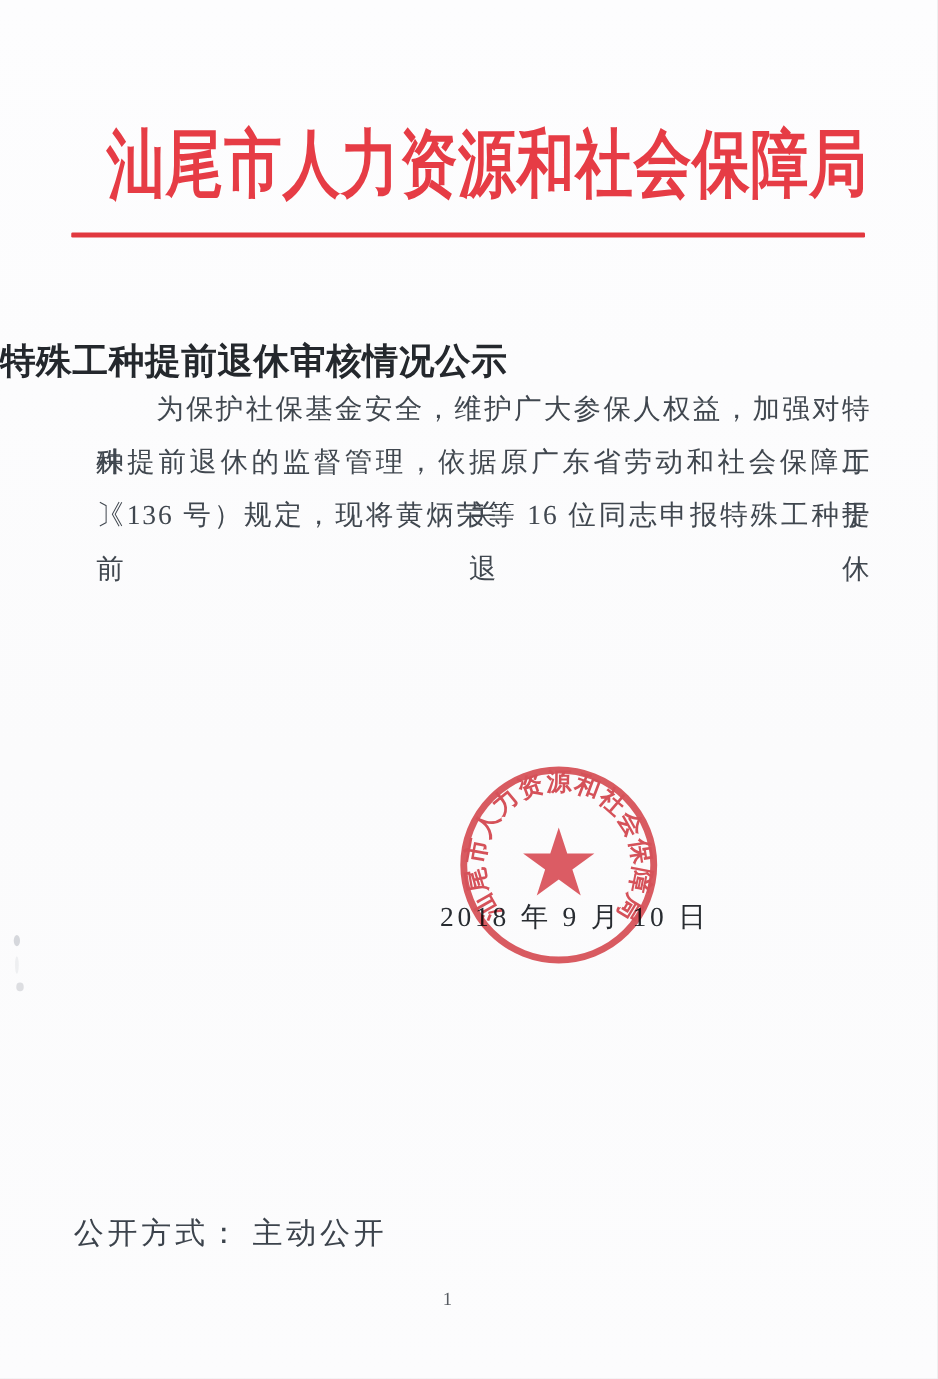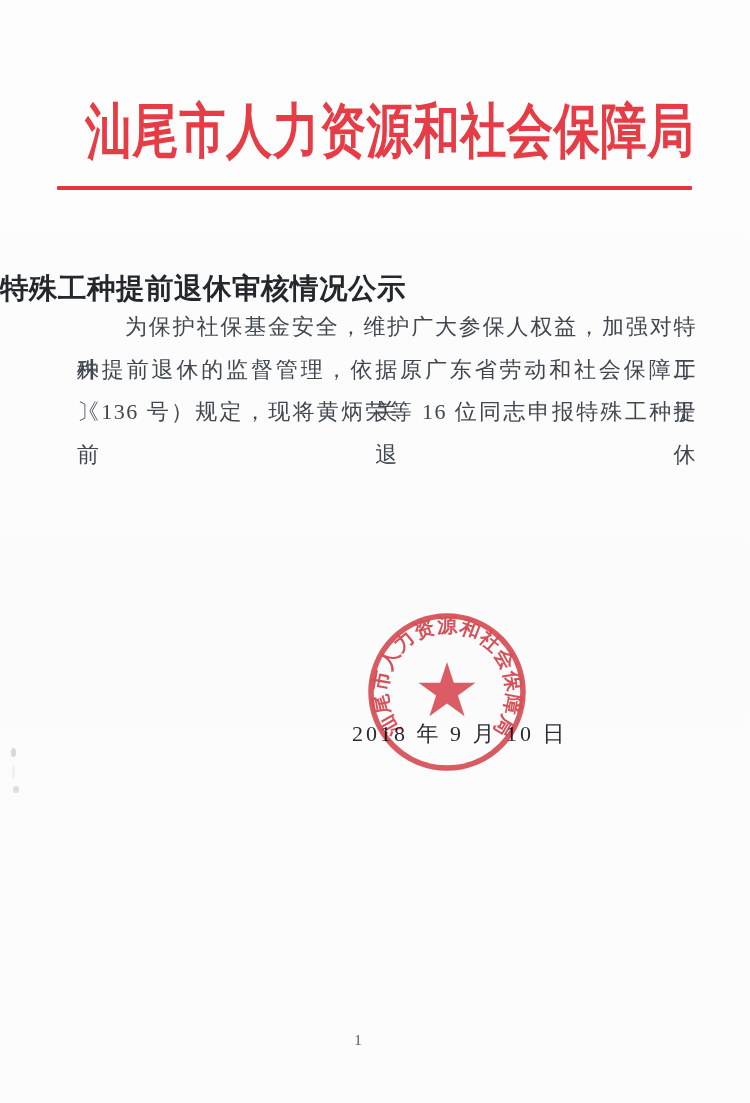--- a/index.html
+++ b/index.html
@@ -153,20 +153,23 @@
     <circle class="seal-ring" cx="110" cy="110" r="76"></circle>
     <defs>
       <path id="sealArc" d="M 64 148.6 A 60 60 0 1 1 156 148.6" fill="none"></path>
     </defs>
     <text class="seal-text">
       <textPath href="#sealArc" startOffset="0">汕尾市人力资源和社会保障局</textPath>
     </text>
     <polygon class="seal-star" points="110,80 116.8,100.7 138.5,100.7 120.9,113.6 127.6,134.3 110,121.5 92.4,134.3 99.1,113.6 81.5,100.7 103.2,100.7"></polygon>
   </svg>
 
+  <div class="publicity">
+    <span class="label">公开方式：</span><span class="value">主动公开</span>
+  </div>
 
   <div class="page-number">1</div>
 
   <div class="speck s1"></div>
   <div class="speck s2"></div>
   <div class="speck s3"></div>
 
 </div>
 
 </body></html>

